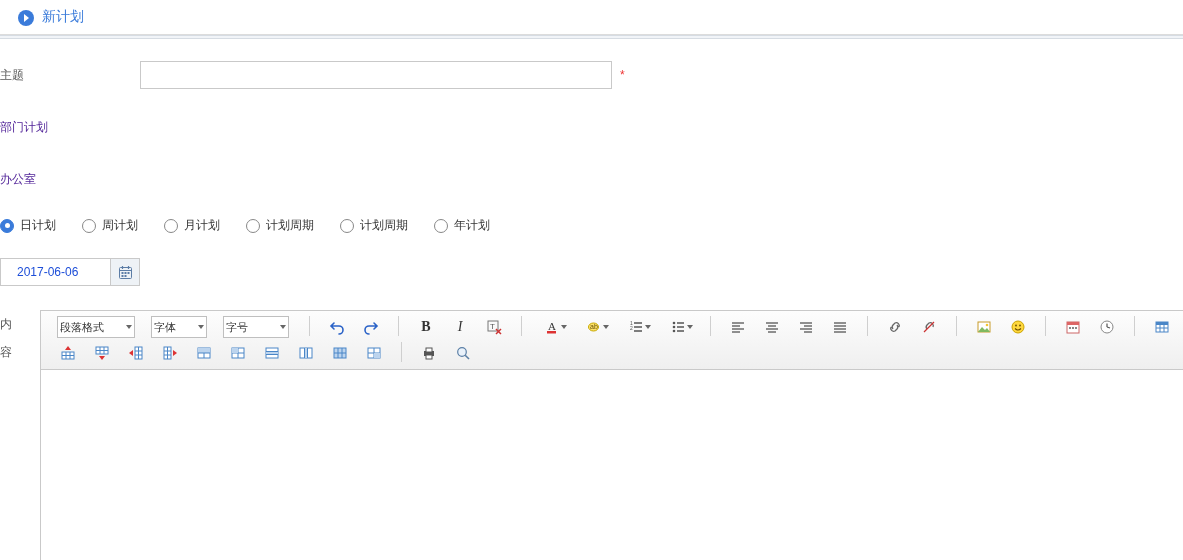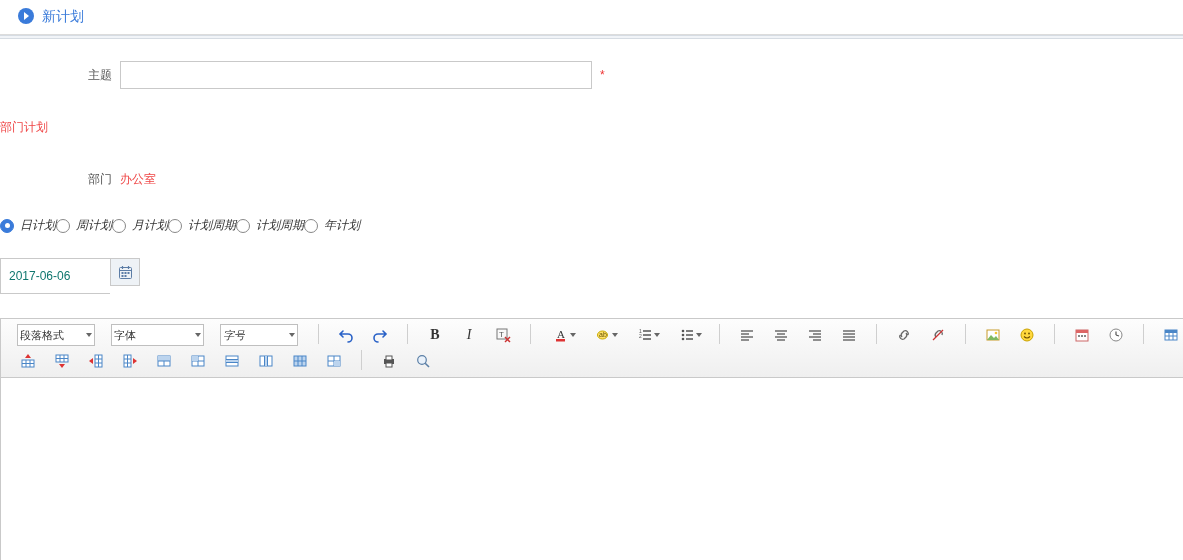--- a/index.html
+++ b/index.html
@@ -1,54 +1,54 @@
 <!DOCTYPE html>
 <html><head>
 <meta charset="utf-8">
 <style>
   * { box-sizing: border-box; margin: 0; padding: 0; }
   body { font-family: "Microsoft YaHei", Arial, sans-serif; font-size: 12px; color: #333; background: #fff; width: 1183px; }
 
-  .page-header { display: flex; align-items: flex-start; padding: 8px 0 8px 18px; border-bottom: 1px solid #dcdcdc; }
+  .page-header { display: flex; align-items: flex-end; padding: 8px 0 8px 18px; border-bottom: 1px solid #dcdcdc; }
   .page-header .circ { width: 16px; height: 16px; border-radius: 50%; background: #3a7bda; display: flex; align-items: center; justify-content: center; margin-right: 8px; }
   .page-header .circ svg { display: block; }
   .page-header .title { color: #3a7bda; font-size: 14px; }
 
   .hr2 { height: 4px; border-top: 1px solid #d6dce3; border-bottom: 1px solid #d6dce3; background: #f1f4f8; }
 
   .form { padding: 22px 30px 0 0; }
   .row { display: flex; align-items: center; margin-bottom: 24px; }
   .row.align-top { align-items: flex-start; }
-  .label { width: 112px; text-align: right; margin-right: 8px; color: #555; font-size: 12px; line-height: 28px; }
+  .label { width: 112px; margin-right: 28px; color: #555; font-size: 12px; line-height: 28px; }
 
   .txt-input { width: 472px; height: 28px; border: 1px solid #c9c9c9; background: #fff; padding: 0 6px; font-size: 12px; }
   .req { color: #e33; margin-left: 8px; }
-  .static-val { color: #ef4444; line-height: 28px; }
-
-  .radios { display: flex; align-items: center; font-style: italic; }
+  .static-val { color: #4c1d95; line-height: 28px; }
+
+  .radios { display: flex; gap: 26px; align-items: center; }
   .radio-item { display: flex; align-items: center; gap: 6px; cursor: pointer; }
   .radio-outer { width: 14px; height: 14px; border: 1px solid #888; border-radius: 50%; display: flex; align-items: center; justify-content: center; background: #fff; }
   .radio-item.selected .radio-outer { border-color: #3a7bda; background: #3a7bda; }
   .radio-item.selected .radio-outer::after { content: ""; width: 5px; height: 5px; background: #fff; border-radius: 50%; }
   .radio-text { color: #333; }
 
   .date-group { display: flex; align-items: stretch; }
-  .date-input { width: 110px; height: 36px; border: 1px solid #c9c9c9; border-right: none; background: #fff; padding: 0 8px; font-size: 12px; color: #0f766e; }
+  .date-input { width: 110px; height: 28px; border: 1px solid #c9c9c9; border-right: none; background: #fff; padding: 0 16px; font-size: 12px; color: #1d4ed8; }
   .date-btn { width: 30px; height: 28px; border: 1px solid #c9c9c9; background: #eef2f6; display: flex; align-items: center; justify-content: center; cursor: pointer; }
   .date-btn svg { display: block; }
 
   .editor-wrap { flex: 1; border: 1px solid #c9c9c9; }
   .toolbar { background: linear-gradient(#fdfdfd, #efefef); border-bottom: 1px solid #c9c9c9; padding: 3px 4px; }
   .toolrow { display: flex; align-items: flex-start; flex-wrap: nowrap; gap: 12px; padding: 2px 12px; }
   .sel { height: 22px; border: 1px solid #bfbfbf; background: #fff; font-size: 11px; padding: 0 2px; margin-right: 4px; display: flex; align-items: center; justify-content: space-between; cursor: pointer; }
   .sel span { white-space: nowrap; overflow: hidden; }
   .sel .dd { margin-left: 4px; }
   .sel.fmt { width: 78px; }
-  .sel.font { width: 93px; }
-  .sel.size { width: 78px; font-style: italic; }
+  .sel.font { width: 56px; }
+  .sel.size { width: 66px; }
   .tbtn { width: 22px; height: 22px; display: flex; align-items: center; justify-content: center; cursor: pointer; border-radius: 2px; position: relative; }
   .tbtn.wdd { width: 30px; }
   .tbtn .dd2 { position: absolute; right: 1px; top: 50%; transform: translateY(-50%); }
   .sep { width: 1px; height: 20px; background: #cfcfcf; margin: 0 4px; }
   .editor-body { min-height: 198px; background: #fff; }
 
   .dd, .dd2 { width: 0; height: 0; border-left: 3px solid transparent; border-right: 3px solid transparent; border-top: 4px solid #666; display: inline-block; }
 </style>
 </head>
 <body>
@@ -69,21 +69,20 @@
     <div class="label">主题</div>
     <input class="txt-input" type="text" value="" style="">
     <span class="req">*</span>
   </div>
 
   <div class="row">
     <div class="static-val">部门计划</div>
   </div>
 
   <div class="row">
-    <div class="label">部门</div>
     <div class="static-val">办公室</div>
   </div>
 
   <div class="row">
     <div class="radios" id="cycle-radios">
         <div class="radio-item selected">
           <span class="radio-outer"></span>
           <span class="radio-text">日计划</span>
         </div>
         <div class="radio-item">
@@ -122,20 +121,21 @@
           <rect x="6.5" y="7" width="2" height="2" fill="#5c7da6"></rect>
           <rect x="9.5" y="7" width="2" height="2" fill="#5c7da6"></rect>
           <rect x="3.5" y="10" width="2" height="2" fill="#5c7da6"></rect>
           <rect x="6.5" y="10" width="2" height="2" fill="#5c7da6"></rect>
         </svg>
       </div>
     </div>
   </div>
 
   <div class="row align-top">
+    <div class="label">内容</div>
     <div class="editor-wrap">
       <div class="toolbar">
 
         <div class="toolrow">
           <div class="sel fmt">
               <span>段落格式</span>
               <span class="dd"></span>
             </div>
           <div class="sel font">
               <span>字体</span>

